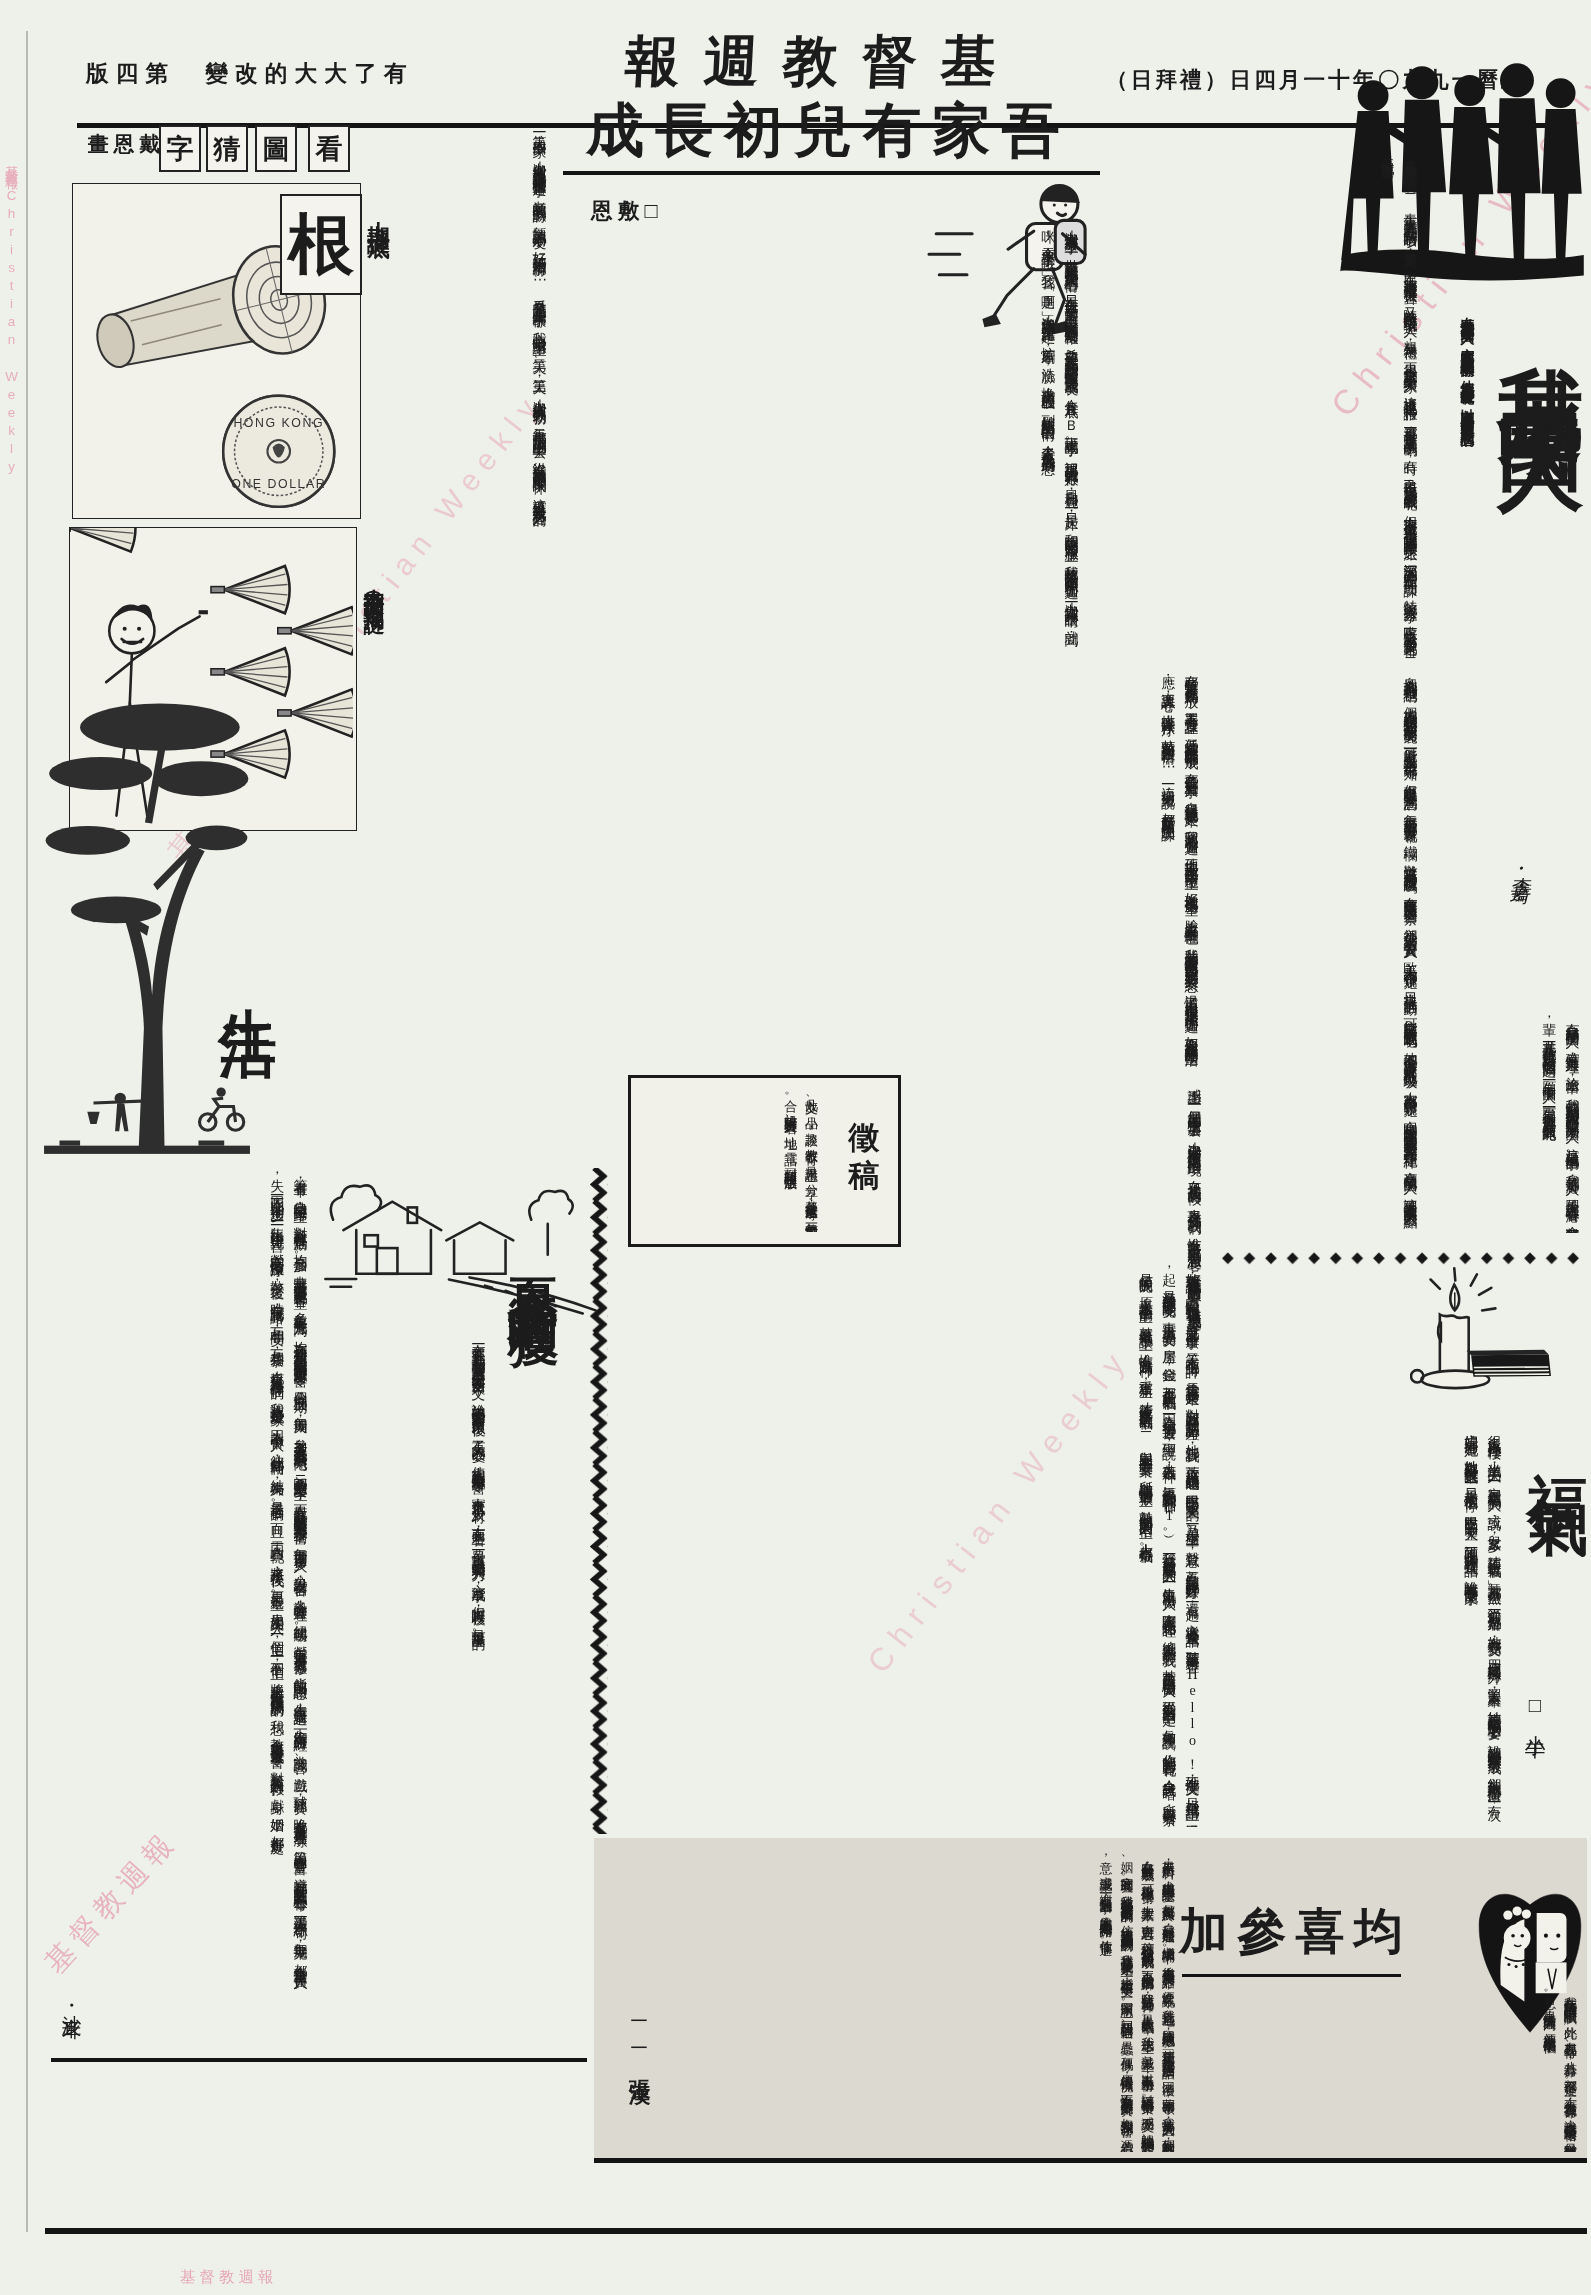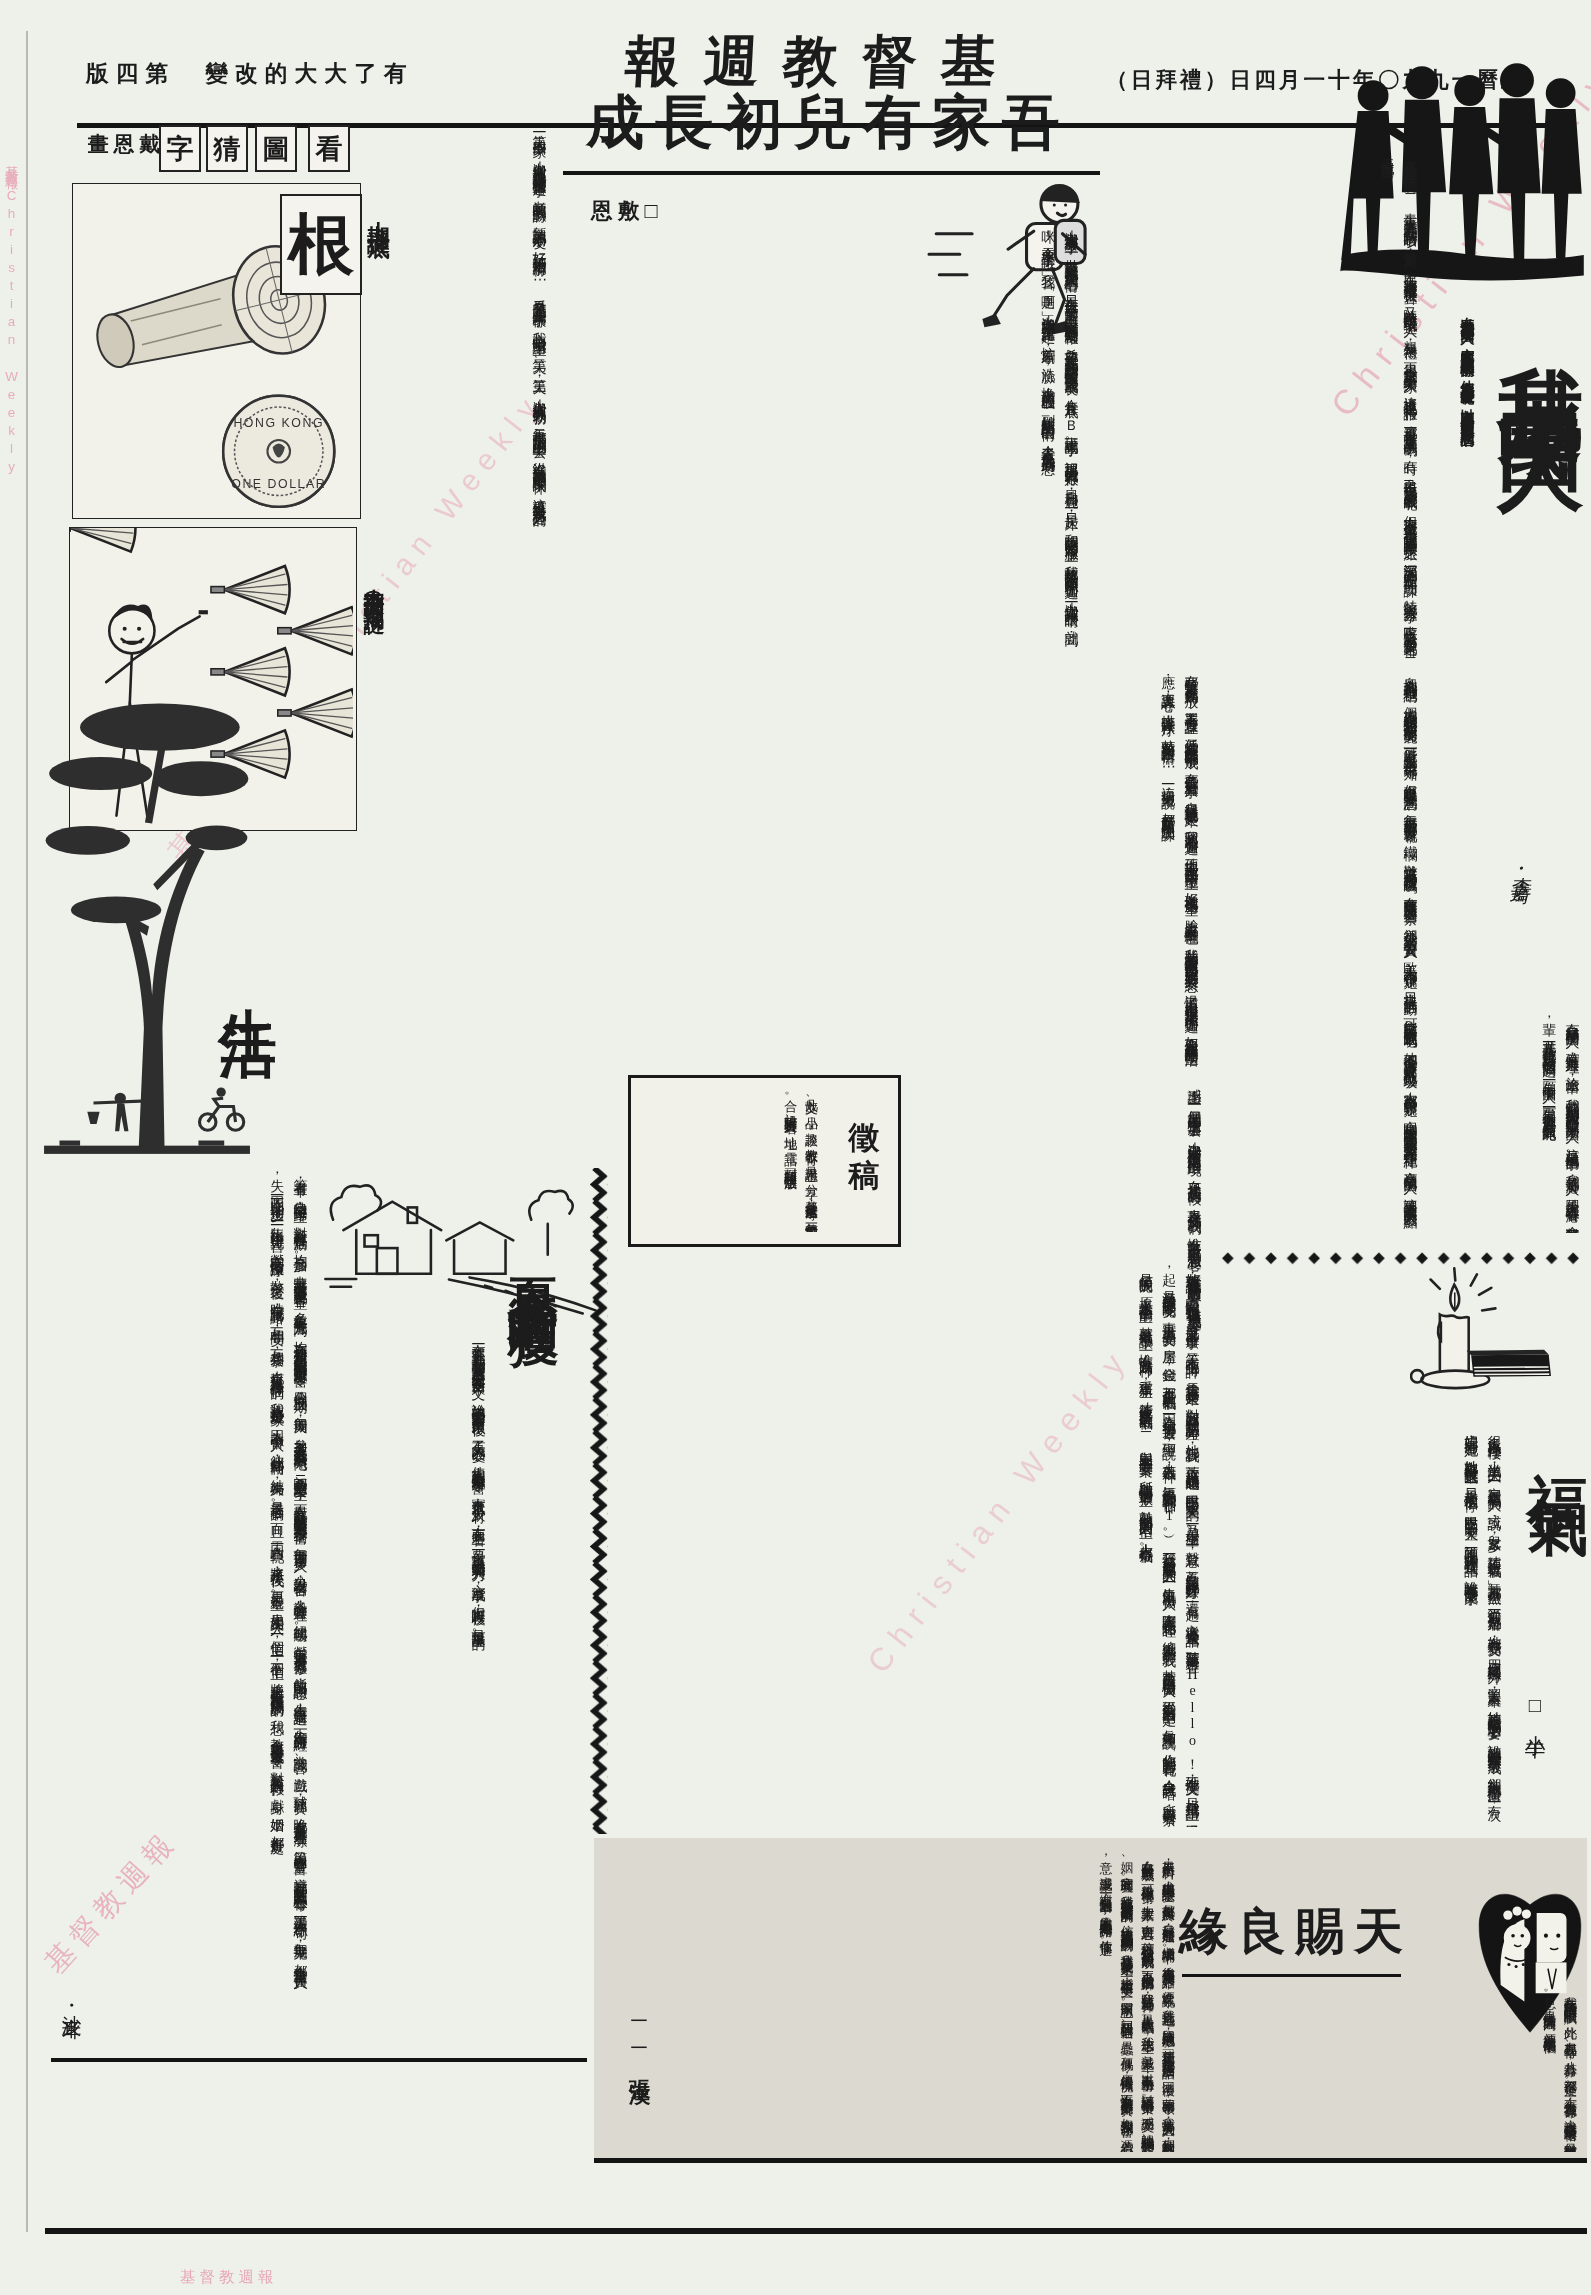--- a/index.html
+++ b/index.html
@@ -71,21 +71,21 @@
   <svg width="367" height="18.5" viewBox="0 0 714 36">
     <defs>
         <pattern id="dia" width="42" height="36" patternUnits="userSpaceOnUse">
       <rect x="13" y="10" width="16" height="16" fill="#161616" transform="rotate(45 21 18)"></rect>
     </pattern>
       </defs>
     <rect width="714" height="36" fill="url(#dia)"></rect>
   </svg>
 </div>
 
-<div class="abs rtl serif-bold" style="left:586px;top:84px;font-size:58px;letter-spacing:11.3px;text-align:center;">吾家有兒初長成</div>
+<div class="abs rtl serif-bold" style="left:586px;top:92px;font-size:58px;letter-spacing:11.3px;text-align:center;">吾家有兒初長成</div>
 <div class="abs rule" style="left:563px;top:171px;width:537px;height:3.6px;"></div>
 <div class="abs rtl serif-bold" style="left:591px;top:196px;font-size:21.6px;letter-spacing:5.1px;font-family:Liberation Serif, serif;">□敷恩</div>
 
 <div class="abs" style="left:905px;top:167px;">
   <svg width="201" height="172" viewBox="0 0 390 335" fill="none" stroke="#222" stroke-width="6" stroke-linecap="round">
     <circle cx="300" cy="72" r="36" fill="#f4f3ed"></circle>
     <path d="M266,58 A38,38 0 0 1 334,58 L340,70 L262,66 Z" fill="#222" stroke="none"></path>
     <circle cx="290" cy="74" r="3" fill="#222" stroke="none"></circle>
       <circle cx="312" cy="74" r="3" fill="#222" stroke="none"></circle>
     <path d="M296,90 q8,8 16,2"></path>
@@ -259,21 +259,21 @@
 
 <div class="abs vtext serif-bold" style="left:1516px;top:1422px;height:242px;font-size:61px;letter-spacing:29px;">福氣</div>
 <div class="abs vtext" style="left:1521px;top:1694px;height:118px;font-size:20.6px;letter-spacing:3.1px;">□小羊</div>
 
 <div class="abs vtext body-text" style="left:1220px;top:1424px;width:286px;height:401px;">很多人以為住洋樓、坐汽車的人，一定是個有福氣的人。或說：「兒女眾多，才稱得上有福氣。」其實都不盡然。從前我有一位鄰居，她有六個兒女，四個已經移民海外，照常人看來，她該是個有福氣的老婆婆了，誰知她的兒女雖然事業有成，卻常教她擔心掛慮。有一次，兒子來電說要和媳婦回港看她，她歡喜得徹夜難眠，一早起來便忙個不停，眼巴巴的等了一整天，誰知晚上十一時許才接到電話，說臨時有事不能回來了。</div>
 <div class="abs vtext body-text" style="left:609px;top:1262px;width:595px;height:565px;">她放下電話，心中開始有些担憂，究竟兒子出了什麼事？第二天在晚上十時許，長途電話再響起來，對方的回答是我們忘記了時差！她告訴我，放下電話她越想越氣，眼巴巴盼望了一整天的，乃是一場虛空。一聲歎息，眞不知該向她說什麼才好。還有一趟，老婆婆接過電話，聽筒裏傳來一聲 Hello！她不懂英文，只好把電話掛上，過了半天才省起，是海外的孫兒打來問安呢！事實上世上的兒女、房屋、金錢，都不是眞正的福氣，因為這一切都會過去。聖經說，人若敬畏神，福氣也必臨到你（伯廿一21）。我從前是一個脾氣暴躁的人，一生氣就出口傷人，人際關係也不和睦，總以為別人不了解我，其實自己因為驕傲自大，從不看到自己的不是。眞如聖經說：「你的眼睛若昏花，全身就黑暗」，所以你要省察，你裏頭的黑暗是何等的大呢！原來人離棄生命的主，甚麼福氣也談不上；惟有悔改歸向神，重獲新生，才能使人得享眞正的福氣──與主同在的平安喜樂。所以我們快快信靠救主，並勸他與週圍的人同信主，人人都得福氣。</div>
 
 <div class="abs" style="left:594px;top:1838px;width:993px;height:320px;background:#dcd9d0;border-bottom:5.1px solid #141414;">
 </div>
 
-<div class="abs rtl serif-bold" style="left:1179px;top:1899px;font-size:49px;letter-spacing:9.3px;">天賜良緣</div>
+<div class="abs rtl serif-bold" style="left:1179px;top:1899px;font-size:49px;letter-spacing:9.3px;">均喜參加</div>
 <div class="abs rule" style="left:1182px;top:1974px;width:219px;height:3.1px;"></div>
 
 <div class="abs" style="left:1475px;top:1847px;">
   <svg width="110" height="201" viewBox="0 0 214 390">
     <path d="M107,360 C32,272 8,212 8,152 C8,96 56,70 107,112 C158,70 206,96 206,152 C206,212 182,272 107,360 Z" fill="#141414" stroke="#141414"></path>
     <g>
       <path d="M120,128 h46 a12,12 0 0 1 12,12 v70 a14,14 0 0 1 -14,14 h-44 Z" fill="#f2f1ea"></path>
       <path d="M120,128 h58 l-6,-14 h-52 Z" fill="#141414"></path>
       <circle cx="138" cy="172" r="4" fill="#141414"></circle>
         <circle cx="162" cy="172" r="4" fill="#141414"></circle>

